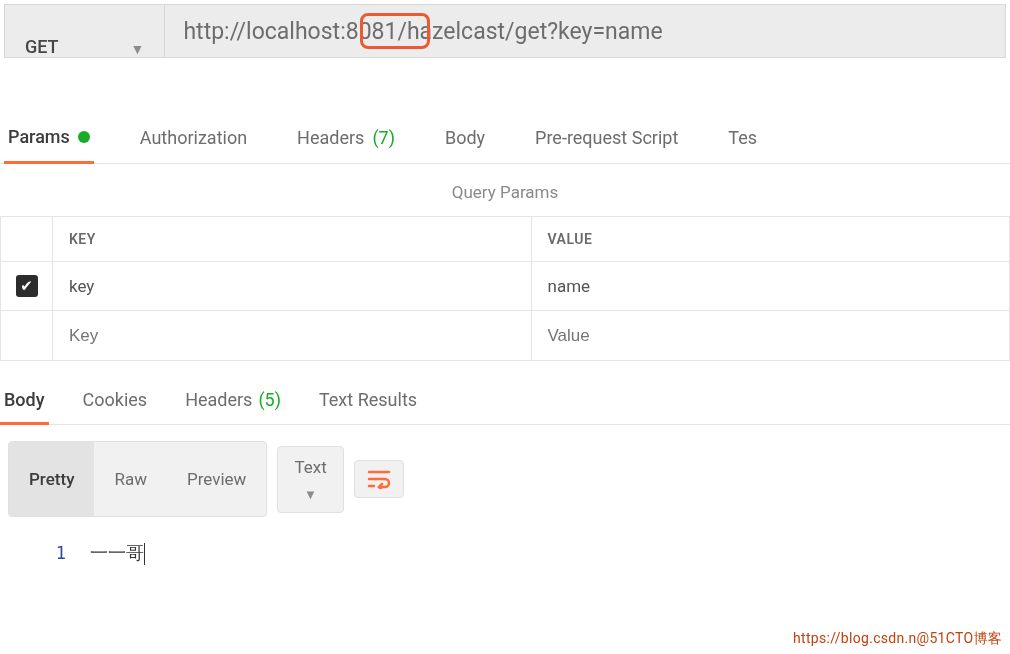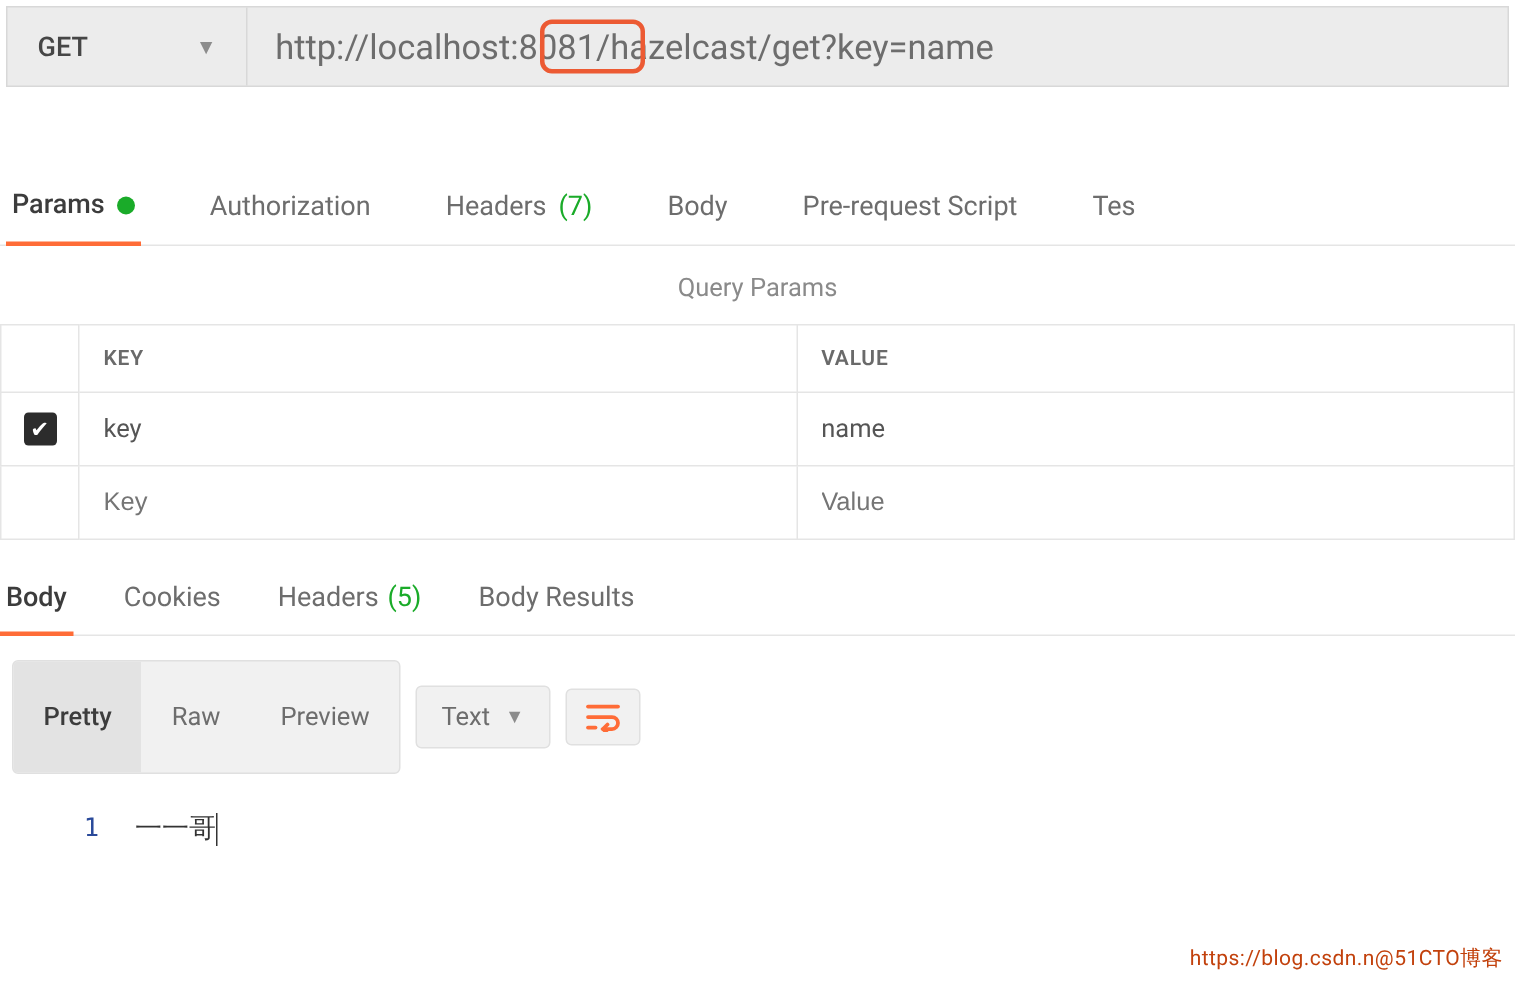--- a/index.html
+++ b/index.html
@@ -17,23 +17,23 @@
   .request-bar {
     display: flex;
     margin: 4px 4px 0 4px;
     border: 1px solid #d8d8d8;
     background: #ececec;
     height: 54px;
     align-items: center;
   }
   .method-select {
     display: flex;
-    align-items: center;
+    align-items: flex-end;
     gap: 12px;
-    padding: 18px 20px;
+    padding: 0 20px;
     height: 100%;
     border-right: 1px solid #d8d8d8;
     color: #464646;
     font-size: 18px;
     font-weight: 500;
     cursor: pointer;
   }
   .method-select .chev { color: #8c8c8c; font-size: 14px; margin-left: 60px; }
   .url-wrap {
     flex: 1;
@@ -167,21 +167,21 @@
   }
   .seg.active {
     background: #e3e3e3;
     color: #3c3c3c;
     font-weight: 500;
   }
   .format-select {
     display: flex; align-items: center; gap: 10px;
     background: #f1f1f1; border: 1px solid #e0e0e0;
     border-radius: 4px; padding: 10px 16px;
-    font-size: 17px; color: #6d6d6d; cursor: pointer;
+    font-size: 17px; color: #6d6d6d; cursor: pointer; flex-direction: column;
   }
   .wrap-btn {
     background: #f1f1f1; border: 1px solid #e0e0e0;
     border-radius: 4px; padding: 8px 12px; cursor: pointer;
     display: flex; align-items: center;
   }
   .wrap-icon { color: #ff6c37; }
 
   
   .code-area {
@@ -288,21 +288,21 @@
     <span>Body</span>
   </div>
   <div class="resp-tab">
     <span>Cookies</span>
   </div>
   <div class="resp-tab">
     <span>Headers</span>
     <span class="count-green">(5)</span>
   </div>
   <div class="resp-tab">
-    <span>Body Results</span>
+    <span>Text Results</span>
   </div>
 </div>
 
 <div class="resp-toolbar">
   <div class="seg-group">
     <div class="seg active">Pretty</div>
     <div class="seg">Raw</div>
     <div class="seg">Preview</div>
   </div>
   <div class="format-select">

